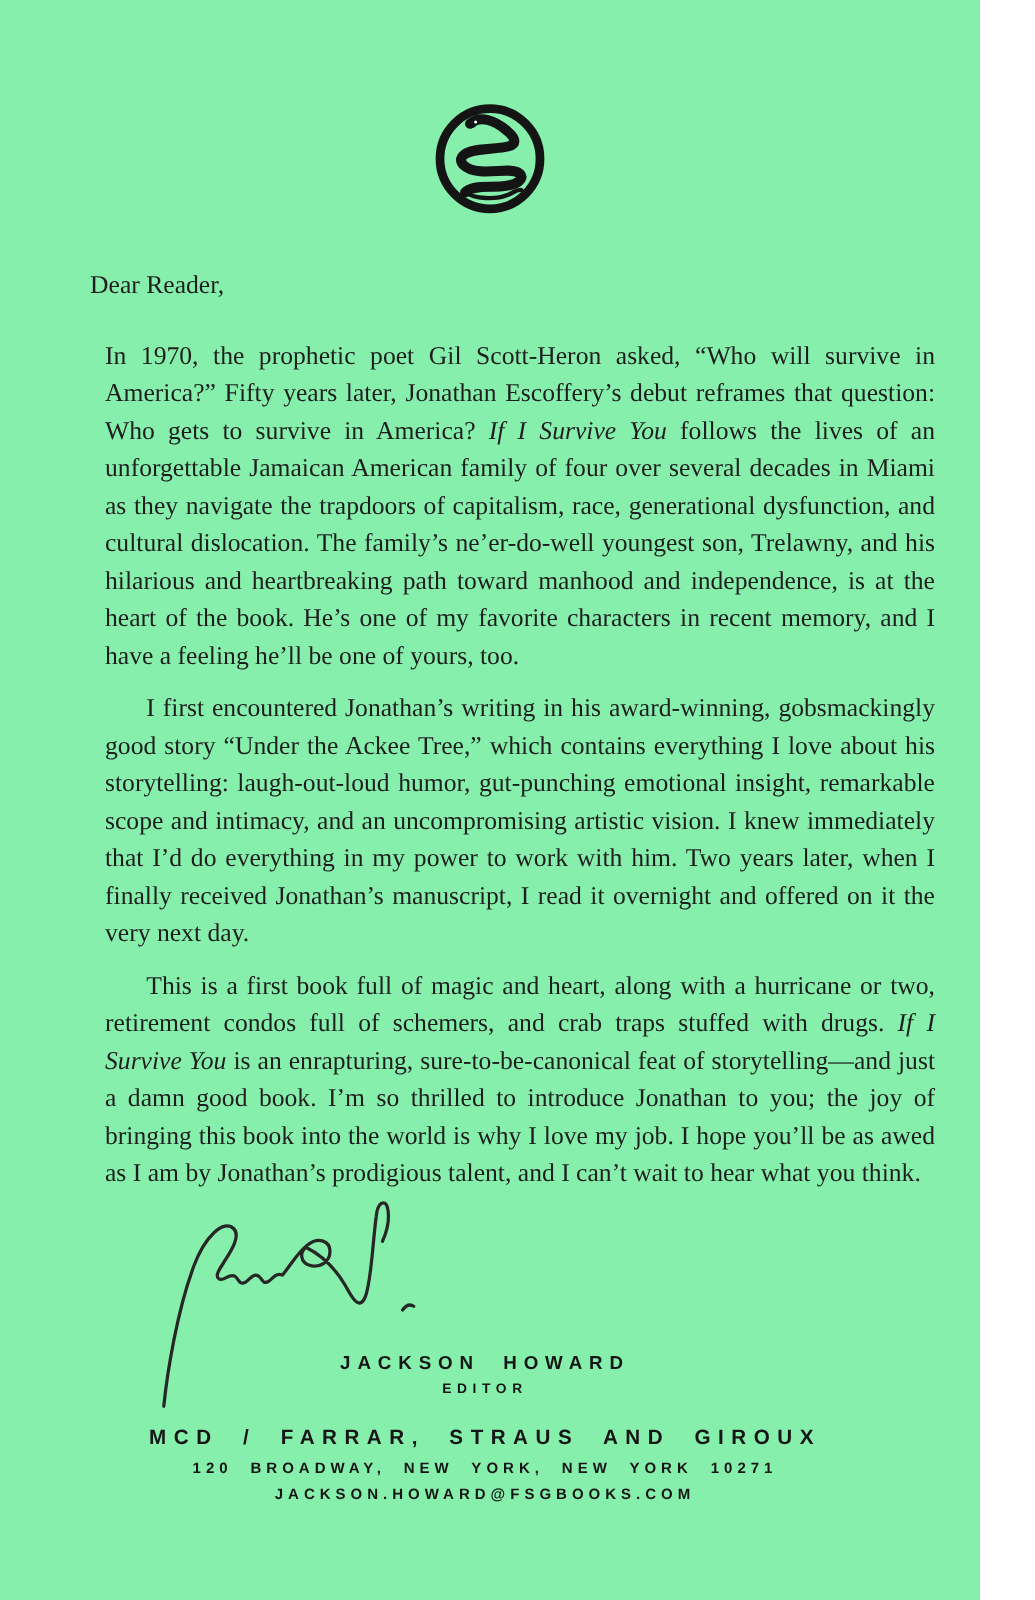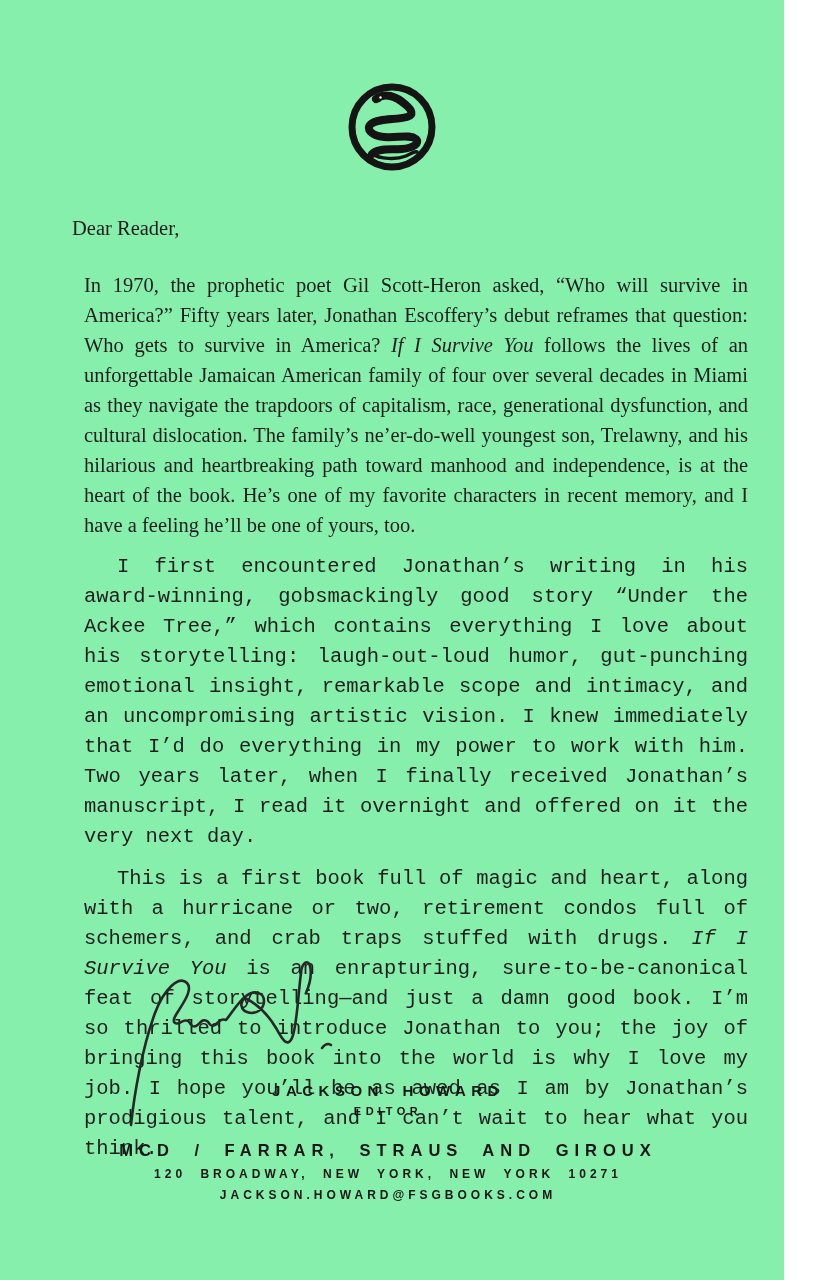--- a/index.html
+++ b/index.html
@@ -18,21 +18,21 @@
   .letter{
     position:absolute;left:72px;top:213px;width:688px;
     font-size:20.5px;line-height:30px;
   }
   .salutation{margin:0 0 27px 0;}
   .body-para{
     margin:12px;
     text-align:justify;
     text-justify:inter-word;
   }
-  .body-para.indented{text-indent:33px;font-family:Liberation Mono, monospace;}
+  .body-para.indented{text-indent:33px;}
   .body-para em{font-style:italic;}
   .closing{margin:0;text-indent:33px;}
   .signature-svg{
     position:absolute;left:108px;top:950px;
   }
   .sig-stroke{fill:none;stroke:#272727;stroke-linecap:round;stroke-linejoin:round;}
   .caps{
     position:absolute;left:0;width:100%;
     text-align:center;
     font-family:"Liberation Sans","DejaVu Sans",sans-serif;

